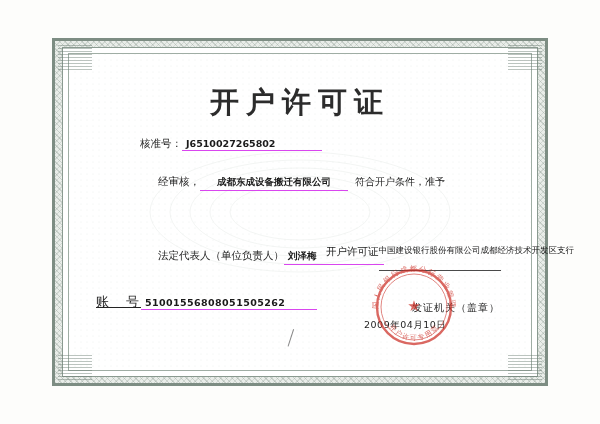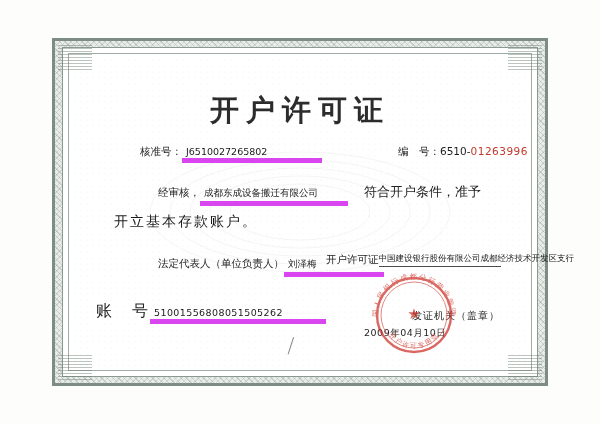--- a/index.html
+++ b/index.html
@@ -86,21 +86,21 @@
     top: 53px;
     width: 464px;
     height: 318px;
     pointer-events: none;
     opacity: 0.30;
   }
 
   .content {
     position: absolute;
     left: 68px;
-    top: 61px;
+    top: 53px;
     width: 474px;
     height: 318px;
   }
 
   .title {
     position: absolute;
     left: 0;
     top: 30px;
     width: 464px;
     text-align: center;
@@ -117,42 +117,43 @@
     color: #232323;
     white-space: nowrap;
   }
   .label {
     font-size: 10.5px;
     color: #1d1d1d;
     margin-left: 44px;
   }
   .value-line {
     display: inline-block;
-    border-bottom: 5px solid #d946ef;
+    border-bottom: 1px solid #d946ef;
     padding: 0 4px 1px 4px;
     font-size: 9.5px;
     color: #1a1a1a;
+    font-weight: bold;
   }
 
   
   .approval-row { left: 28px; top: 84px; }
   .approval-no { min-width: 132px; }
 
   .serial-row { left: 330px; top: 84px; }
   .serial-prefix { font-size: 10.5px; color: #1d1d1d; }
   .serial-red {
     color: #c0392b;
     font-size: 10.5px;
     letter-spacing: 0.5px;
   }
 
   
   .body1 { left: 46px; top: 122px; }
-  .body1 .company { min-width: 140px; text-align: left; }
-  .body1 .tail { margin-left: 16px; font-size: 13px; }
+  .body1 .company { min-width: 140px; text-align: center; }
+  .body1 .tail { margin-left: 7px; font-size: 10px; }
 
   .body2 {
     left: 46px; top: 152px;
     font-size: 14px;
     letter-spacing: 2px;
     color: #1a1a1a;
     font-family: "DejaVu Serif", "Liberation Serif", serif;
   }
 
   
@@ -162,26 +163,26 @@
   .bank-row { left: 258px; top: 192px; }
   .bank-label { font-size: 10.5px; vertical-align: top; }
   .bank-value {
     display: inline-block;
     width: 122px;
     font-size: 8.5px;
     line-height: 11px;
     color: #1a1a1a;
     vertical-align: top;
     border-bottom: 1px solid #4a4a4a;
-    padding-bottom: 2px;
+    padding-bottom: 14px;
   }
 
   
   .acct-row { left: 28px; top: 240px; }
-  .acct-label { font-size: 16px; letter-spacing: 2px; }
+  .acct-label { font-size: 13px; letter-spacing: 2px; text-decoration: underline; }
   .acct-value {
     min-width: 168px;
     text-align: left;
     letter-spacing: 0.4px;
   }
 
   
   .issuer {
     position: absolute;
     left: 300px;
@@ -251,29 +252,25 @@
   </svg>
 
   <div class="content">
 
     <div class="title">开户许可证</div>
 
     <div class="row approval-row">
       <span class="label">核准号：</span><span class="value-line approval-no">J6510027265802</span>
     </div>
 
-    <div class="row serial-row">
-      <span class="serial-prefix">编　号：</span><span class="serial-prefix">6510-</span><span class="serial-red">01263996</span>
-    </div>
 
     <div class="row body1">
       <span class="label">经审核，</span><span class="value-line company">成都东成设备搬迁有限公司</span><span class="tail">符合开户条件，准予</span>
     </div>
 
-    <div class="row body2">开立基本存款账户。</div>
 
     <div class="row legal-row">
       <span class="label">法定代表人（单位负责人）</span><span class="value-line legal-value">刘泽梅</span>
     </div>
 
     <div class="row bank-row">
       <span class="bank-label">开户许可证</span><span class="bank-value">中国建设银行股份有限公司成都经济技术开发区支行</span>
     </div>
 
     <div class="row acct-row">

